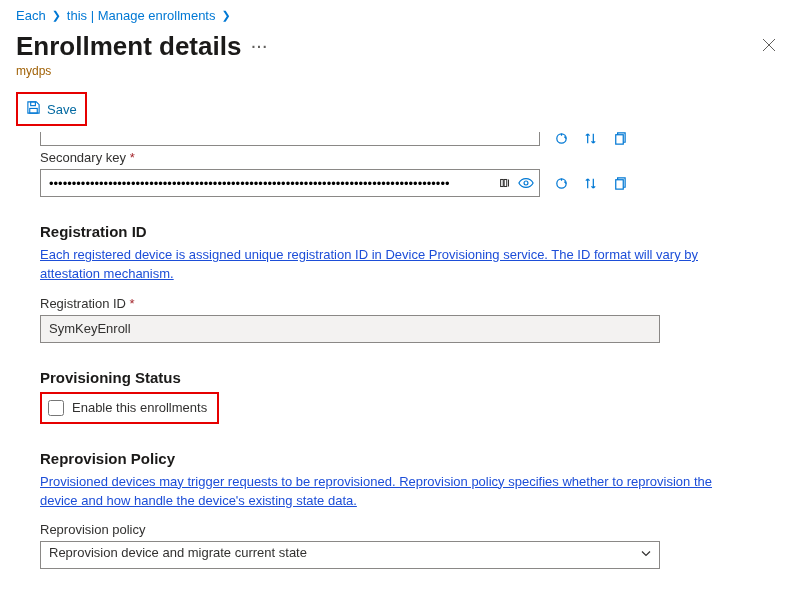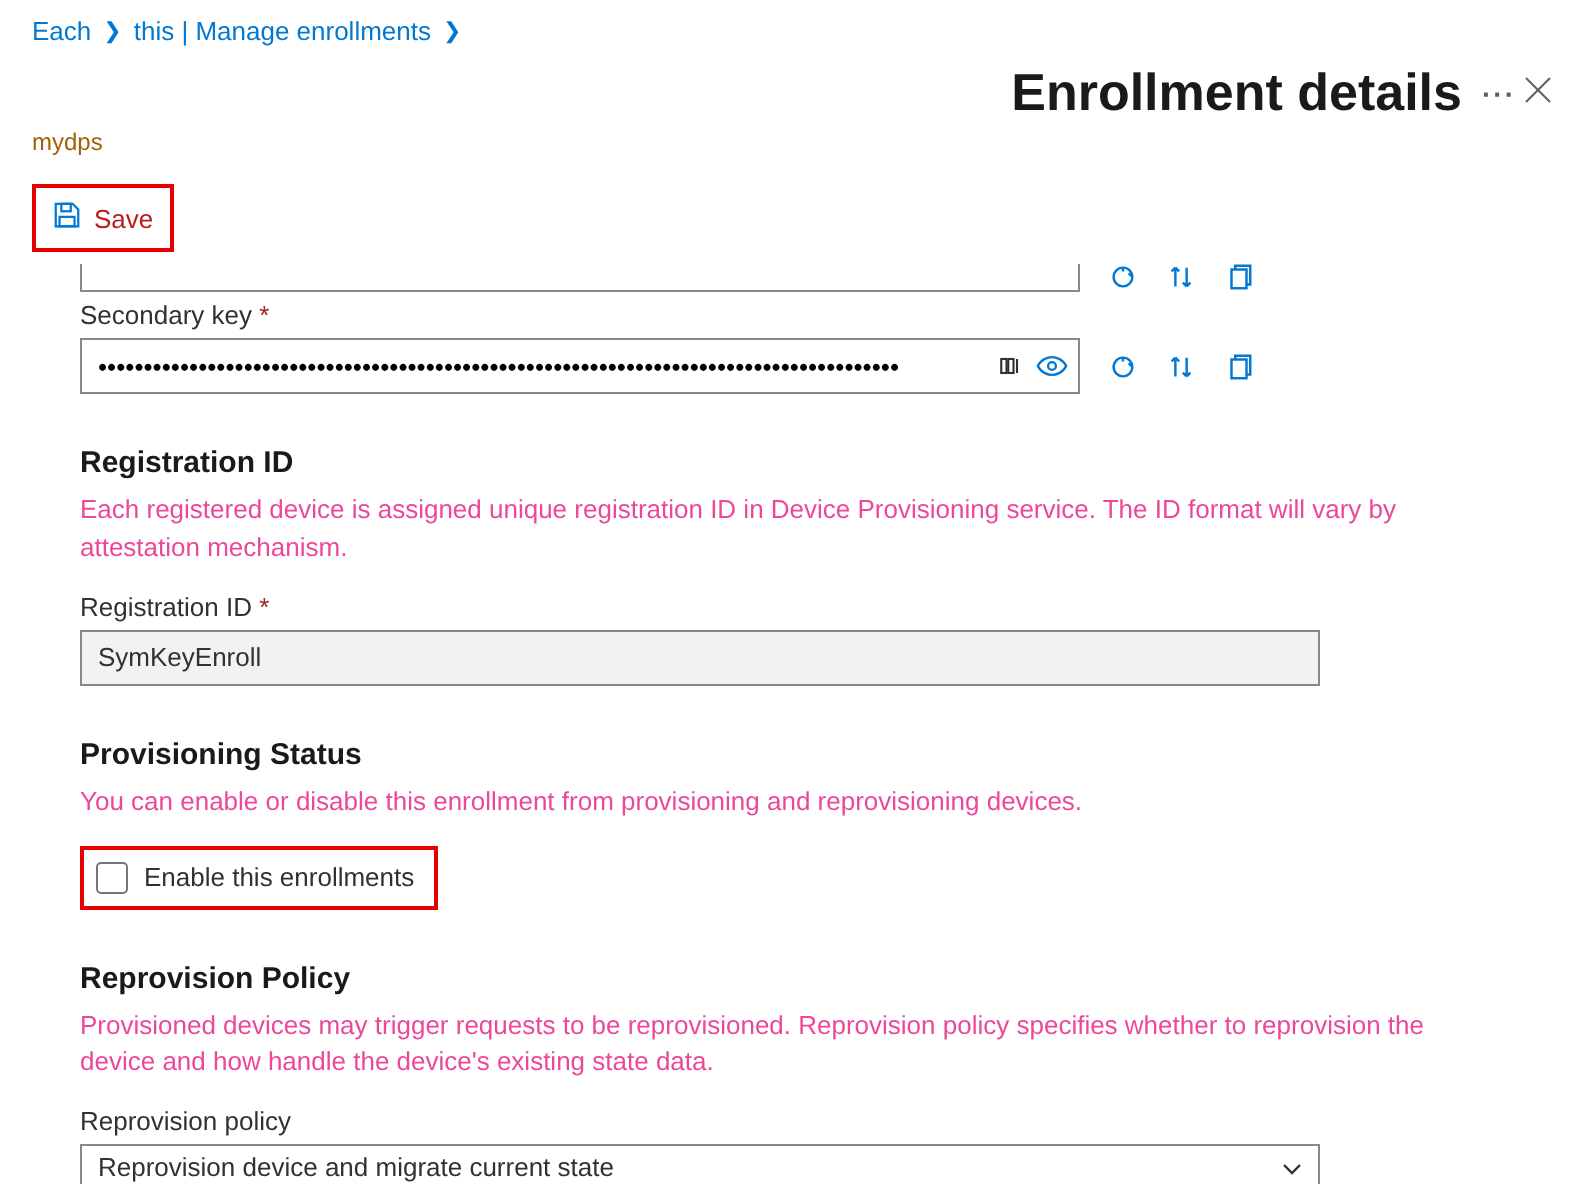--- a/index.html
+++ b/index.html
@@ -19,21 +19,21 @@
     gap: 6px;
     padding: 8px 16px 4px 16px;
     font-size: 13px;
     color: #0078d4;
   }
   .breadcrumb a { color: #0078d4; text-decoration: none; cursor: pointer; }
   .breadcrumb .chev { color: #0078d4; font-size: 11px; }
   .title-row {
     display: flex;
     align-items: center;
-    justify-content: flex-end;
+    justify-content: space-between;
     padding: 4px 18px 0 16px;
   }
   .title-row h1 {
     font-size: 26px;
     font-weight: 600;
     color: #1b1a19;
     display: flex;
     align-items: center;
     gap: 10px;
   }
@@ -52,21 +52,21 @@
   }
   .toolbar {
     padding: 6px 16px 6px 16px;
     border-bottom: none;
   }
   .save-btn {
     display: inline-flex;
     align-items: center;
     gap: 6px;
     font-size: 13px;
-    color: #b91c1c;
+    color: #0369a1;
     cursor: pointer;
     padding: 4px 6px;
   }
   .save-icon { color: #0078d4; }
   .highlight-red { border: 2px solid #e60000; display: inline-block; padding: 2px 2px;}
   .content-scroll {
     height: 460px;
     overflow-y: scroll;
     padding: 0 24px 20px 40px;
     position: relative;
@@ -131,24 +131,25 @@
     margin-top: 26px;
   }
   .section h3 {
     font-size: 15px;
     font-weight: 600;
     color: #1b1a19;
     margin-bottom: 6px;
   }
   .section p.desc {
     font-size: 13px;
-    color: #ec4899;
+    color: #1d4ed8;
     line-height: 1.45;
     margin-bottom: 12px;
     max-width: 700px;
+    text-decoration: underline;
   }
   .checkbox-row {
     display: inline-flex;
     align-items: center;
     gap: 8px;
     font-size: 13px;
     padding: 4px 8px 4px 4px;
   }
   .checkbox-row input[type=checkbox] {
     width: 16px; height: 16px;
@@ -294,21 +295,20 @@
     <h3>Registration ID</h3>
     <p class="desc">Each registered device is assigned unique registration ID in Device Provisioning service. The ID format will vary by attestation mechanism.</p>
     <div class="field-label">
       <span>Registration ID</span> <span class="req">*</span>
     </div>
     <input type="text" class="text-input readonly" readonly="" value="SymKeyEnroll" style="">
   </div>
 
   <div class="section">
     <h3>Provisioning Status</h3>
-    <p class="desc">You can enable or disable this enrollment from provisioning and reprovisioning devices.</p>
     <span class="highlight-red">
       <label class="checkbox-row">
         <input type="checkbox" style="">
         <span>Enable this enrollments</span>
       </label>
     </span>
   </div>
 
   <div class="section">
     <h3>Reprovision Policy</h3>

